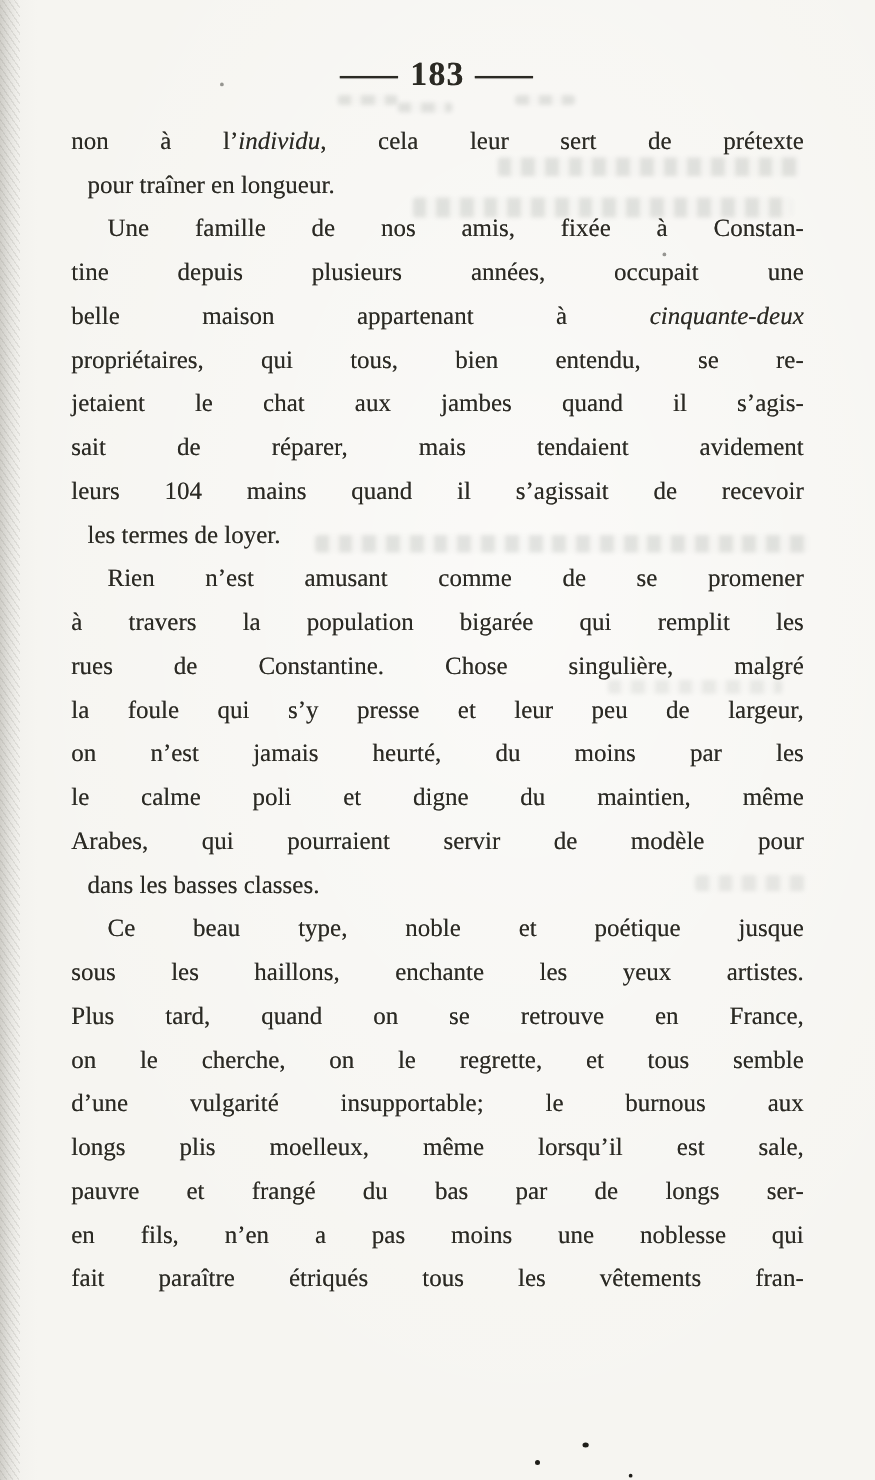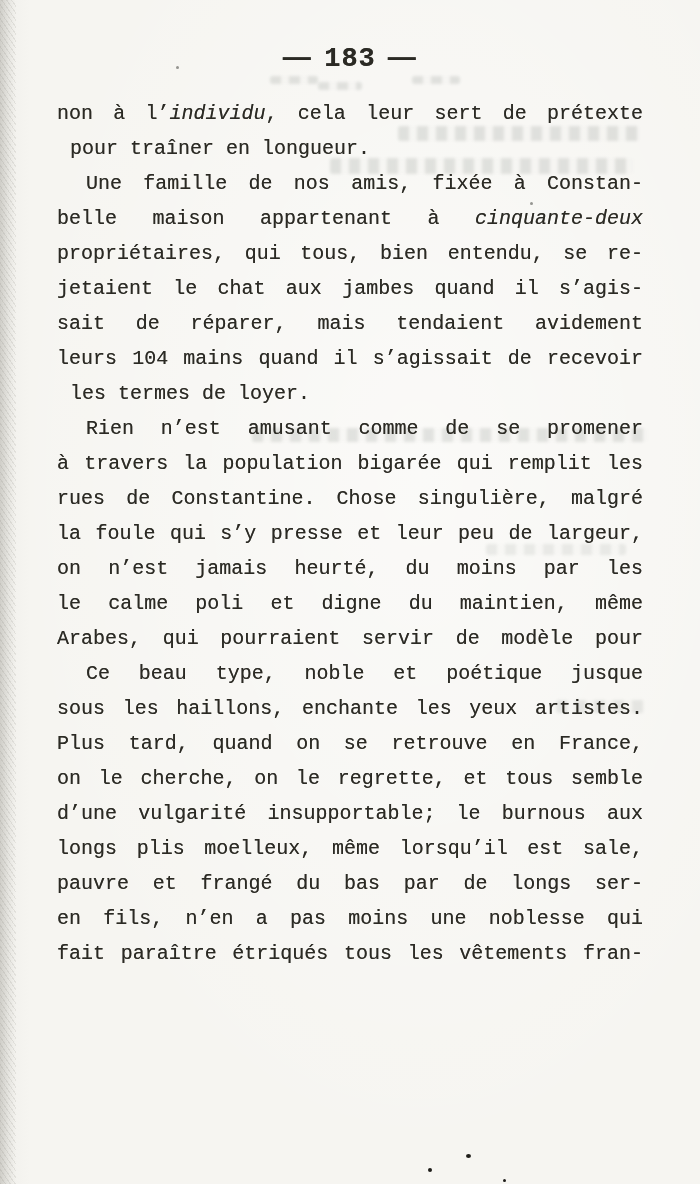--- a/index.html
+++ b/index.html
@@ -5,21 +5,21 @@
   html,body { margin:0; padding:0; background:#d8d7d3; }
   .page {
     position:relative;
     width:700px; height:1184px;
     margin:0 auto;
     background:
       radial-gradient(ellipse at 60% 40%, rgba(255,255,255,0.5), rgba(255,255,255,0) 70%),
       linear-gradient(90deg, #ecebe7 0px, #f3f2ee 14px, #f6f5f1 30px);
     background-color: var(--paper, #f6f5f1);
     overflow:hidden;
-    font-family:Liberation Mono, monospace;
+    font-family:Liberation Serif, serif;
     color: var(--ink, #2b2a24);
   }
   .left-edge {
     position:absolute; left:0; top:0; bottom:0; width:16px;
     background:
       repeating-linear-gradient(55deg, rgba(120,118,110,0.14) 0 1px, rgba(0,0,0,0) 1px 4px),
       linear-gradient(90deg, rgba(140,138,128,0.30), rgba(140,138,128,0.10) 55%, rgba(0,0,0,0));
   }
   .header {
     position:absolute; top:44px; left:0; width:100%;
@@ -73,33 +73,35 @@
   <div class="ghost" style="left:398px; top:126px; width:242px; height:15px;"></div>
   <div class="ghost" style="left:330px; top:158px; width:304px; height:16px;"></div>
   <div class="ghost" style="left:252px; top:428px; width:396px; height:14px;"></div>
   <div class="ghost" style="left:486px; top:544px; width:140px; height:11px; opacity:0.3;"></div>
   <div class="ghost" style="left:556px; top:700px; width:88px;  height:13px; opacity:0.35;"></div>
 
   <div class="text-block">
       <div class="line"><span>non à l’</span><em>individu</em><span>, cela leur sert de prétexte</span></div>
       <div class="line last"><span>pour traîner en longueur.</span></div>
       <div class="line indent"><span>Une famille de nos amis, fixée à Constan-</span></div>
+      <div class="line"><span>tine depuis plusieurs années, occupait une</span></div>
       <div class="line"><span>belle maison appartenant à </span><em>cinquante-deux</em></div>
       <div class="line"><span>propriétaires, qui tous, bien entendu, se re-</span></div>
       <div class="line"><span>jetaient le chat aux jambes quand il s’agis-</span></div>
       <div class="line"><span>sait de réparer, mais tendaient avidement</span></div>
       <div class="line"><span>leurs 104 mains quand il s’agissait de recevoir</span></div>
       <div class="line last"><span>les termes de loyer.</span></div>
       <div class="line indent"><span>Rien n’est amusant comme de se promener</span></div>
       <div class="line"><span>à travers la population bigarée qui remplit les</span></div>
       <div class="line"><span>rues de Constantine. Chose singulière, malgré</span></div>
       <div class="line"><span>la foule qui s’y presse et leur peu de largeur,</span></div>
       <div class="line"><span>on n’est jamais heurté, du moins par les</span></div>
       <div class="line"><span>le calme poli et digne du maintien, même</span></div>
       <div class="line"><span>Arabes, qui pourraient servir de modèle pour</span></div>
+      <div class="line last"><span>dans les basses classes.</span></div>
       <div class="line indent"><span>Ce beau type, noble et poétique jusque</span></div>
       <div class="line"><span>sous les haillons, enchante les yeux artistes.</span></div>
       <div class="line"><span>Plus tard, quand on se retrouve en France,</span></div>
       <div class="line"><span>on le cherche, on le regrette, et tous semble</span></div>
       <div class="line"><span>d’une vulgarité insupportable; le burnous aux</span></div>
       <div class="line"><span>longs plis moelleux, même lorsqu’il est sale,</span></div>
       <div class="line"><span>pauvre et frangé du bas par de longs ser-</span></div>
       <div class="line"><span>en fils, n’en a pas moins une noblesse qui</span></div>
       <div class="line"><span>fait paraître étriqués tous les vêtements fran-</span></div>
     </div>

